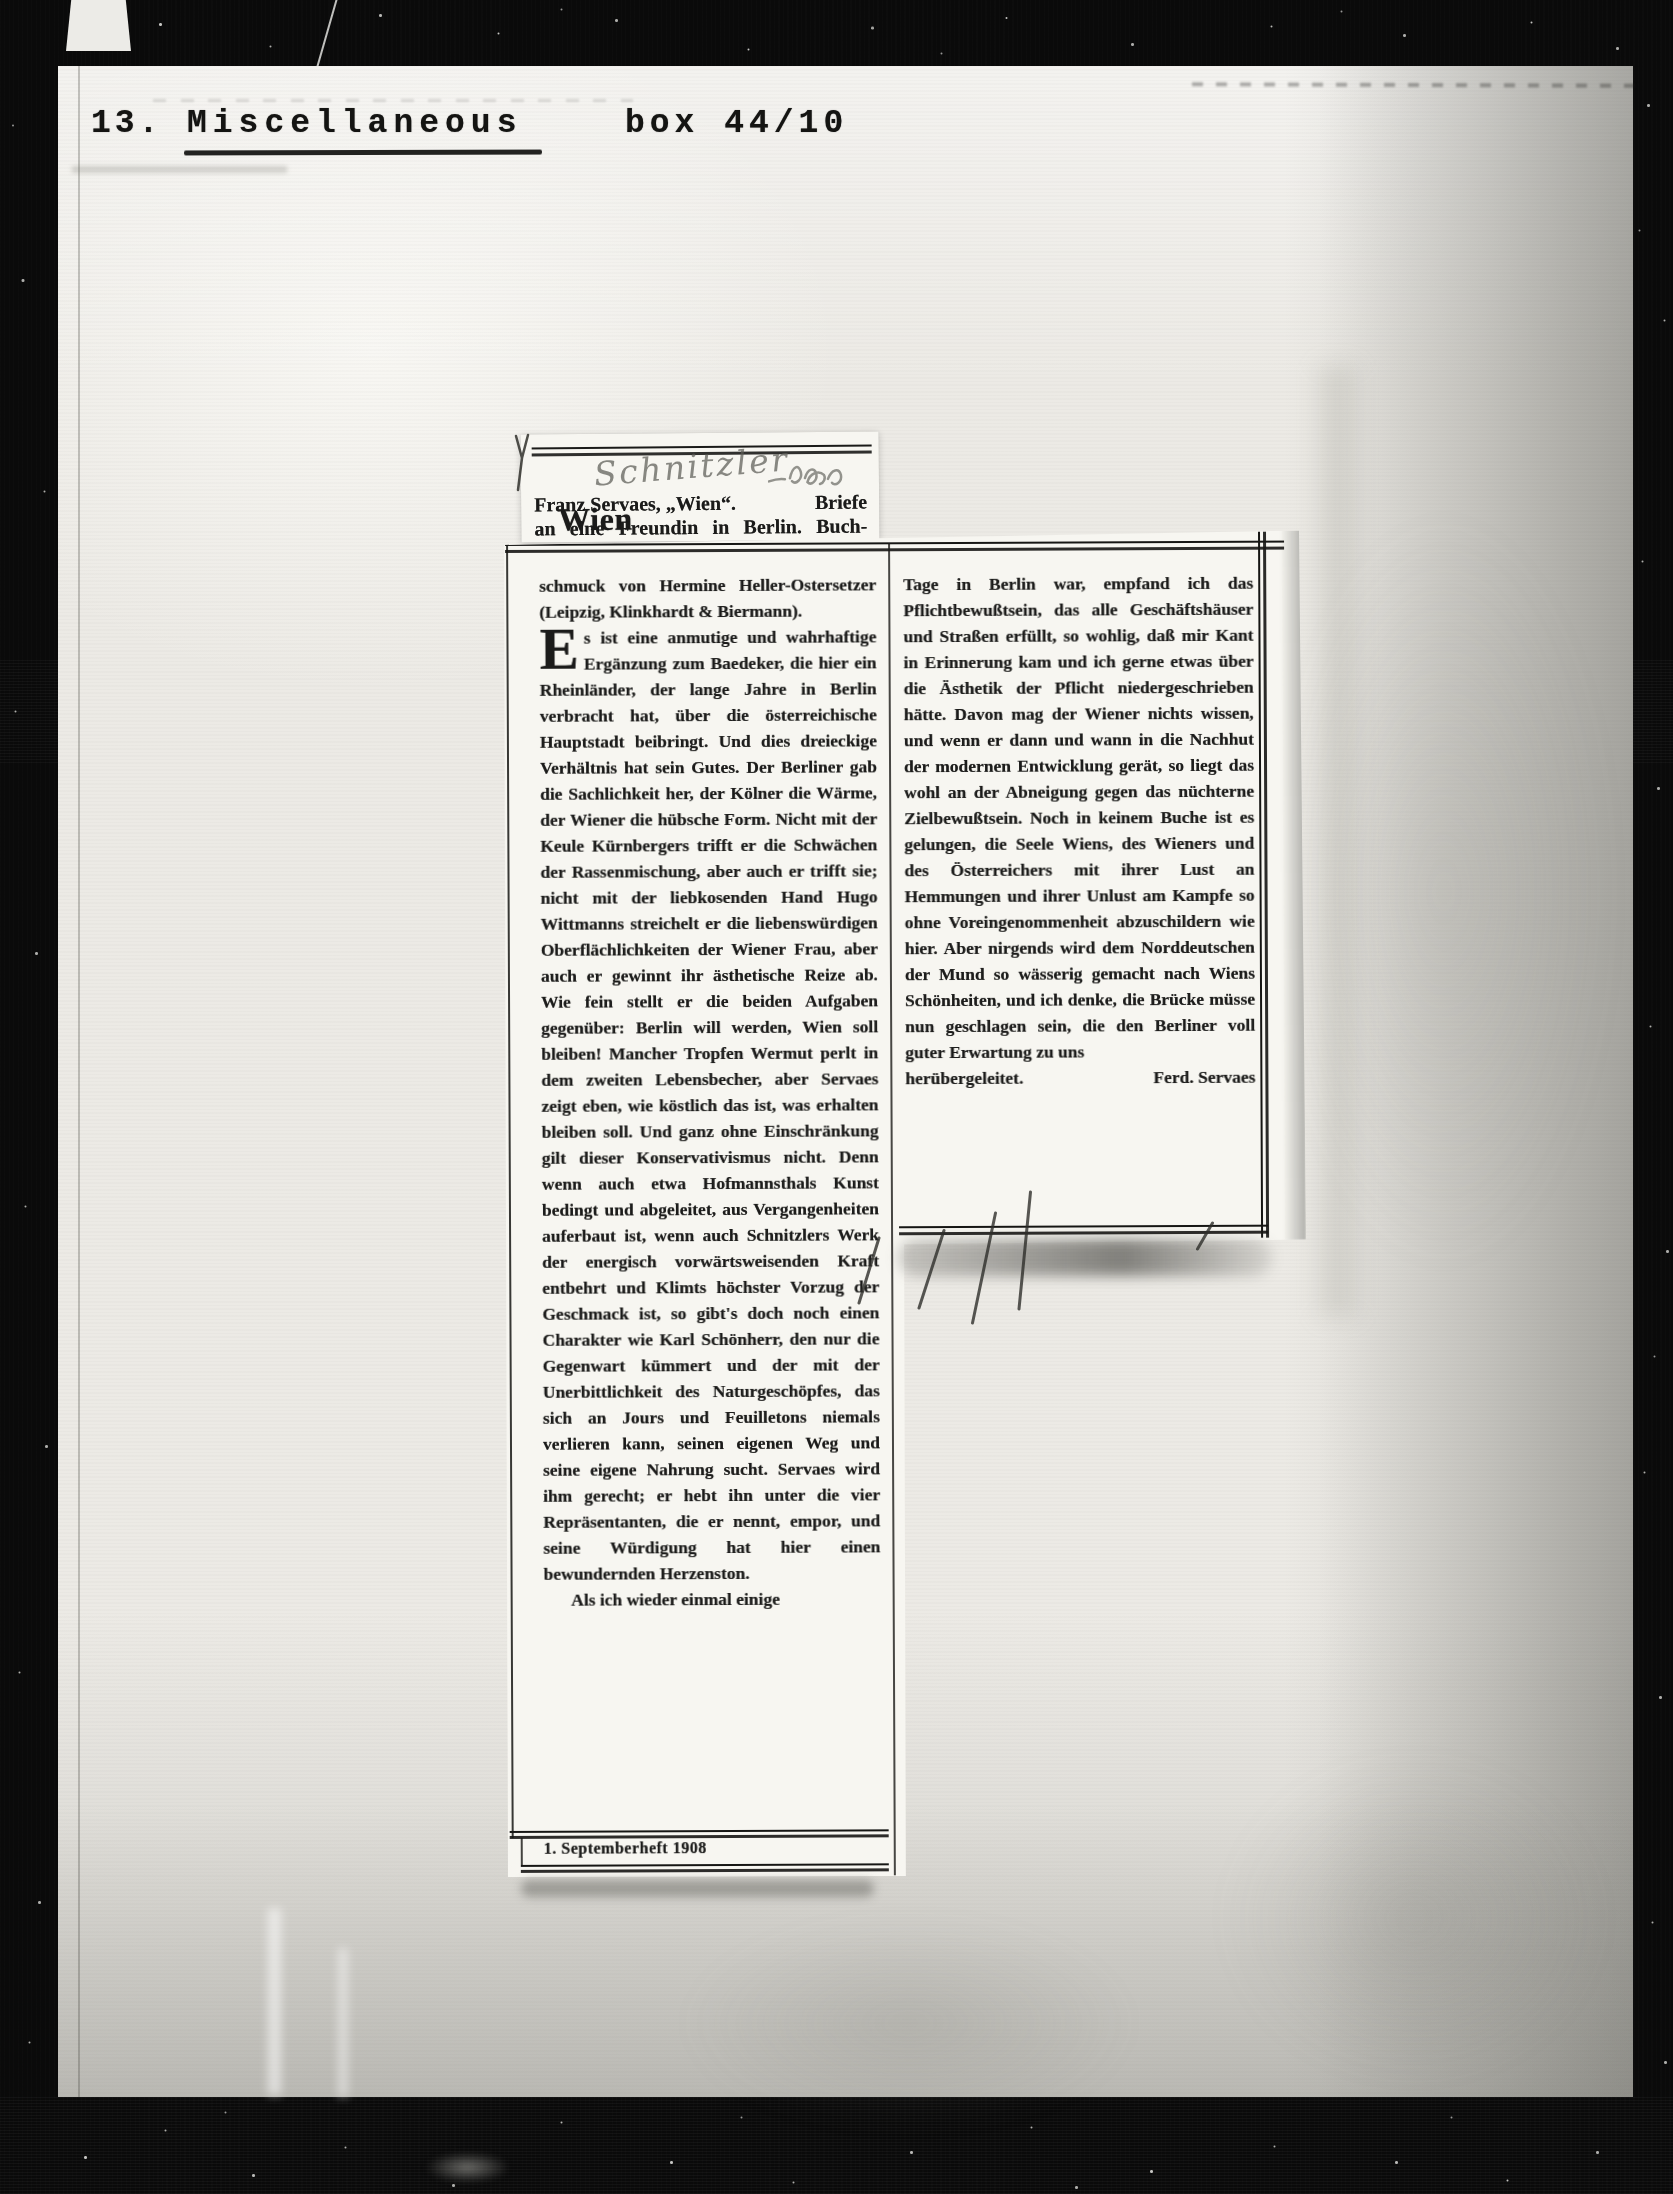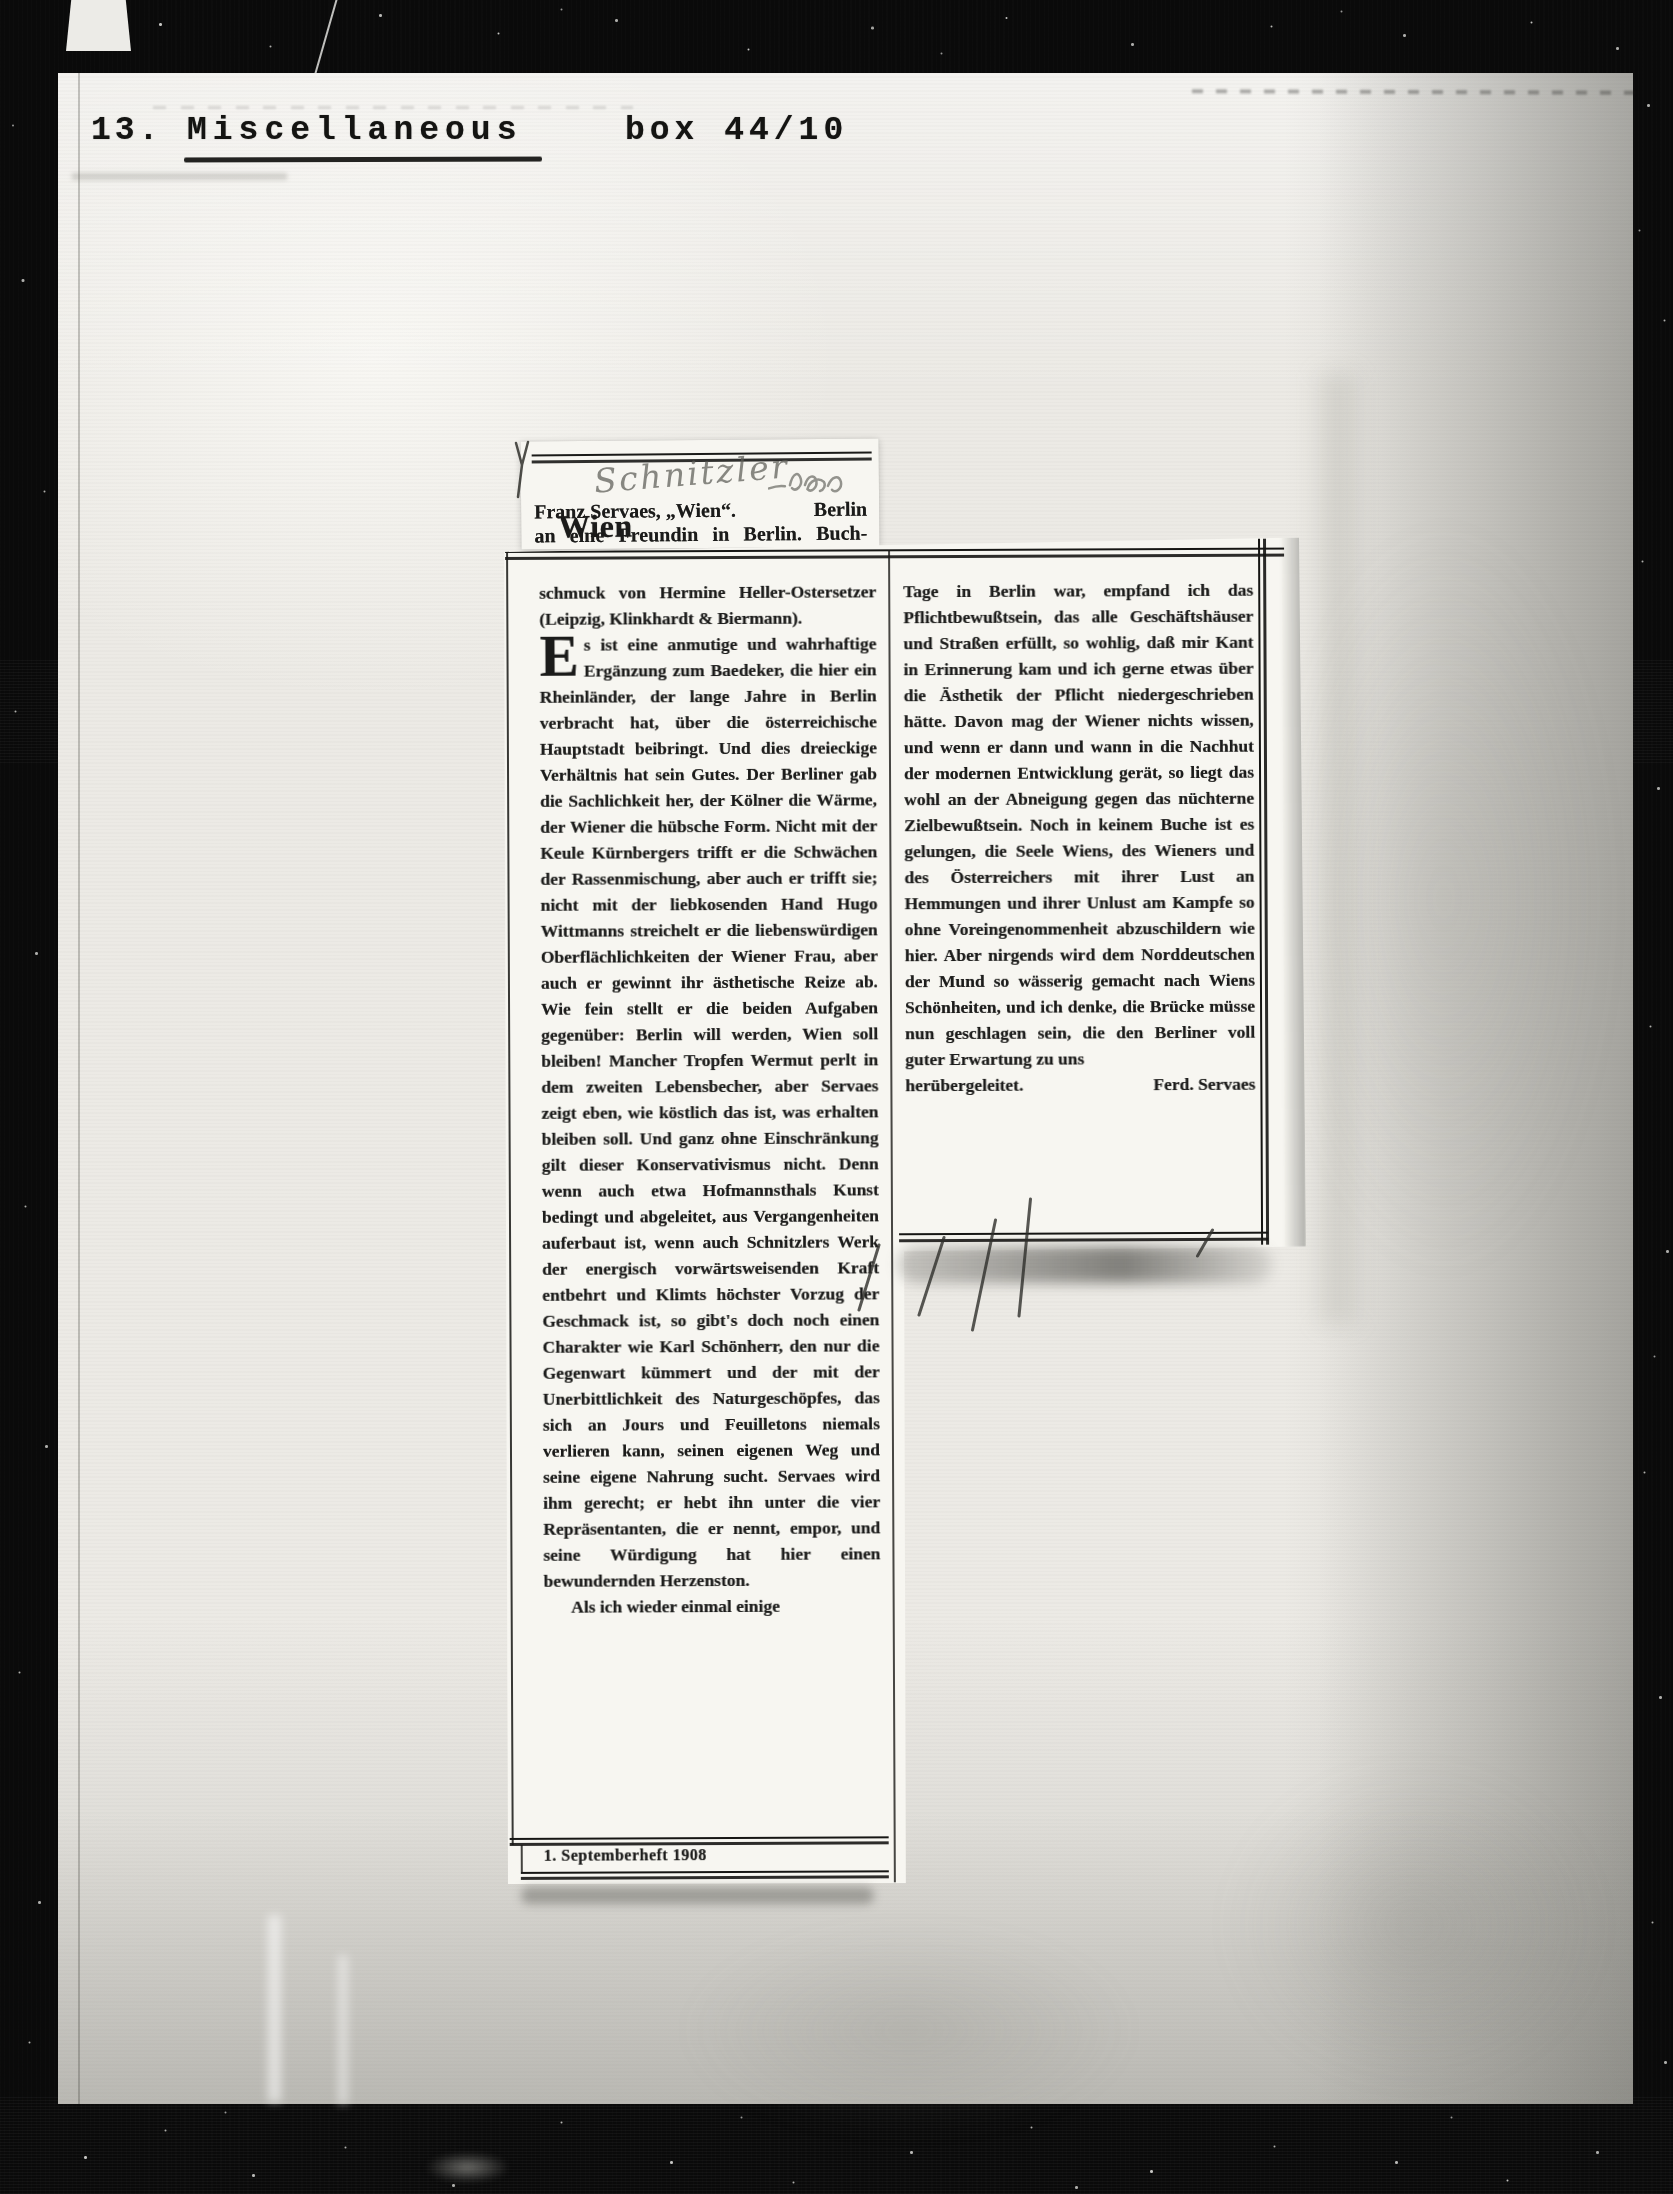--- a/index.html
+++ b/index.html
@@ -42,21 +42,21 @@
       1652px 1922px 0 0.5px rgba(244,244,240,.7),1665px 2062px 0 1px rgba(244,244,240,.7),
       1639px 230px 0 0.5px rgba(244,244,240,.6),1654px 1356px 0 0.5px rgba(244,244,240,.6);}
   .notch-tl{position:absolute;left:66px;top:0;width:65px;height:51px;background:#ecebe7;
     clip-path:polygon(8% 0,92% 0,100% 100%,0 100%);}
   .scratch{position:absolute;left:324px;top:-5px;width:2px;height:90px;background:rgba(238,238,234,.8);
     transform:rotate(16deg);filter:blur(0.3px);}
   .smudge-bottom{position:absolute;left:425px;top:2152px;width:85px;height:31px;border-radius:50%;
     background:radial-gradient(closest-side, rgba(170,170,164,.6), rgba(170,170,164,0));filter:blur(3px);}
 
   
-  .page{position:absolute;left:58px;top:73px;width:1575px;height:2031px;background:#eceae5;
+  .page{position:absolute;left:58px;top:66px;width:1575px;height:2031px;background:#eceae5;
     background-image:
       linear-gradient(90deg, rgba(0,0,0,0) 0%, rgba(0,0,0,0) 80%, rgba(100,100,94,.16) 90%, rgba(88,88,82,.30) 100%),
       linear-gradient(180deg, rgba(255,255,255,.4) 0%, rgba(0,0,0,0) 16%, rgba(0,0,0,0) 76%, rgba(108,108,102,.22) 100%),
       radial-gradient(751px 551px at 20% 14%, #f8f7f3 0%, rgba(248,247,243,0) 62%);}
   .grain{position:absolute;inset:0;
     background:repeating-linear-gradient(0deg, rgba(0,0,0,.016) 0 1.5px, transparent 1.5px 3.5px);}
   .shade{position:absolute;pointer-events:none;}
   .shade-right{left:1226px;top:0;width:349px;height:2031px;
     background:linear-gradient(90deg, transparent, rgba(118,118,112,.20) 60%, rgba(102,102,96,.30));}
   .shade-bottom{left:0;top:1737px;width:1575px;height:294px;
@@ -177,21 +177,21 @@
 
     <div class="clip label-clip">
       <div class="drule lc-rule"></div>
       <div class="lc-heading">Wien</div>
       <div class="handwriting">Schnitzler</div>
       <svg class="lc-scribble" width="95" height="35" viewBox="0 0 190 70">
         <path d="M2,40 C14,36 24,34 34,36 M44,34 C50,8 62,6 66,22 C69,36 56,48 48,40 M74,34 C80,14 94,12 97,26 C99,40 86,50 79,42 C84,24 102,18 112,28 C116,34 112,44 104,46 M120,36 C128,16 142,14 146,28 C149,42 134,52 128,44" fill="none" stroke="rgba(95,95,89,.66)" stroke-width="5" stroke-linecap="round"></path>
       </svg>
       <div class="lc-line lc-l1">
         <span>Franz Servaes, „Wien“.</span>
-        <span>Berlin</span>
+        <span>Briefe</span>
       </div>
       <div class="lc-line lc-l2" style="text-align-last:justify;display:block;">an eine Freundin in Berlin. Buch-</div>
     </div>
 
     <svg class="pencil-svg" style="left:453px;top:368px;" width="22" height="60" viewBox="0 0 44 120">
       <path d="M10,4 L22,48 M34,2 L22,48 L14,112" fill="none" stroke="rgba(48,48,44,.85)" stroke-width="5" stroke-linecap="round"></path>
     </svg>
 
     <div class="clip main-clip">
       <div class="drule mc-rule-top"></div>

